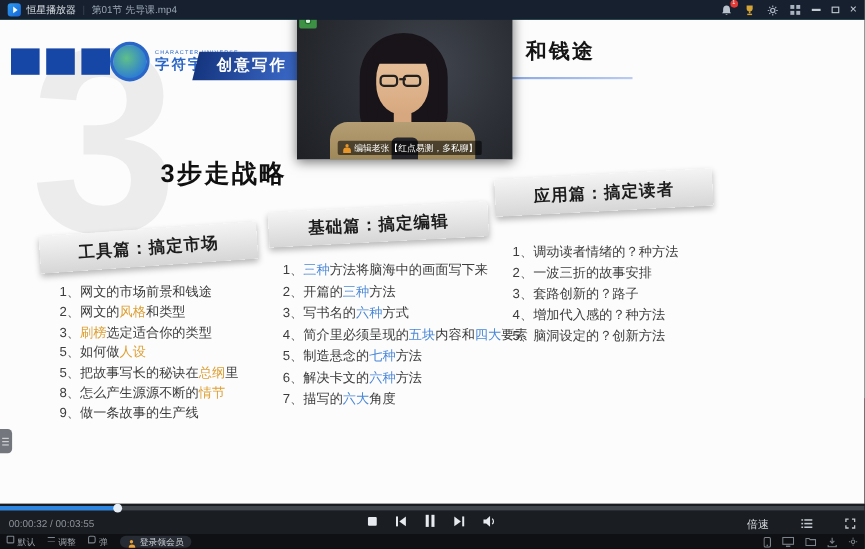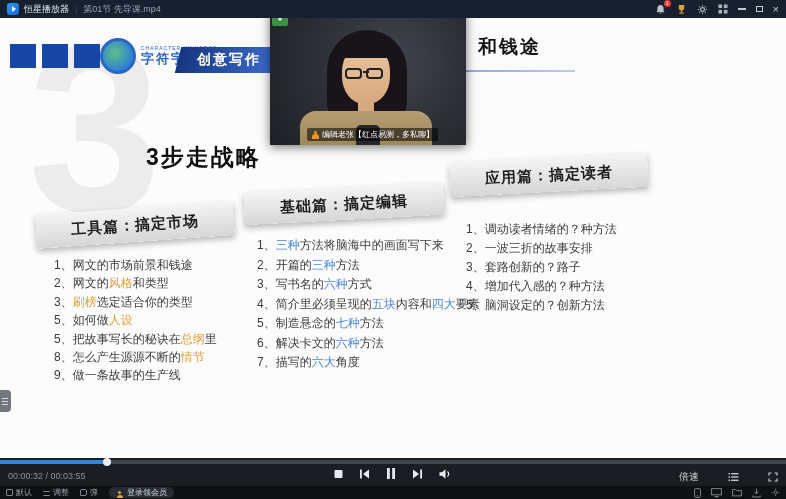--- a/index.html
+++ b/index.html
@@ -100,21 +100,21 @@
   .progress-handle { position:absolute; top:-2px; width:8px; height:8px; border-radius:50%; background:#e8eef5; transform:translateX(-50%); }
   .time { position:absolute; left:8px; top:13px; font-size:9px; color:#8e949b; white-space:nowrap; }
   .transport { position:absolute; left:50%; top:9px; transform:translateX(-50%); display:flex; align-items:center; gap:15px; }
   .transport > * { cursor:pointer; display:flex; align-items:center; }
   .pb-right { position:absolute; right:8px; top:10px; display:flex; align-items:center; gap:29px; }
   .speed { color:#d7dadd; font-size:10px; cursor:pointer; }
 
   
   .taskbar { position:absolute; top:486px; left:0; right:0; height:13px; background:#0e1013;
     display:flex; align-items:center; padding:0 6px; gap:11px; z-index:15; }
-  .tk-item { display:flex; align-items:center; gap:3px; color:#9aa0a8; font-size:8px; cursor:pointer; white-space:nowrap; }
+  .tk-item { display:flex; gap:3px; color:#9aa0a8; font-size:8px; cursor:pointer; white-space:nowrap; }
   .tk-ico { width:7px; height:7px; border:1px solid #7d838c; border-radius:1px; }
   .tk-ico.sliders { border:none; border-top:1px solid #7d838c; border-bottom:1px solid #7d838c; height:5px; margin-top:1px; }
   .tk-ico.bubble { border-radius:2px 2px 2px 0; }
   .login-pill { display:flex; align-items:flex-end; gap:4px; height:11px; background:#272b33; border-radius:6px;
     padding:0 7px; color:#cdd2d9; font-size:8px; cursor:pointer; white-space:nowrap; }
   .login-pill .person { width:7px; height:7px; position:relative; }
   .login-pill .person:before { content:""; position:absolute; left:2px; top:0; width:3px; height:3px; border-radius:50%; background:#e8a23c; }
   .login-pill .person:after { content:""; position:absolute; left:0.5px; top:3.5px; width:6px; height:3.5px; border-radius:3px 3px 0 0; background:#e8a23c; }
   .tk-right { margin-left:auto; display:flex; align-items:center; gap:10px; }
   .tk-right > * { cursor:pointer; display:flex; align-items:center; }

